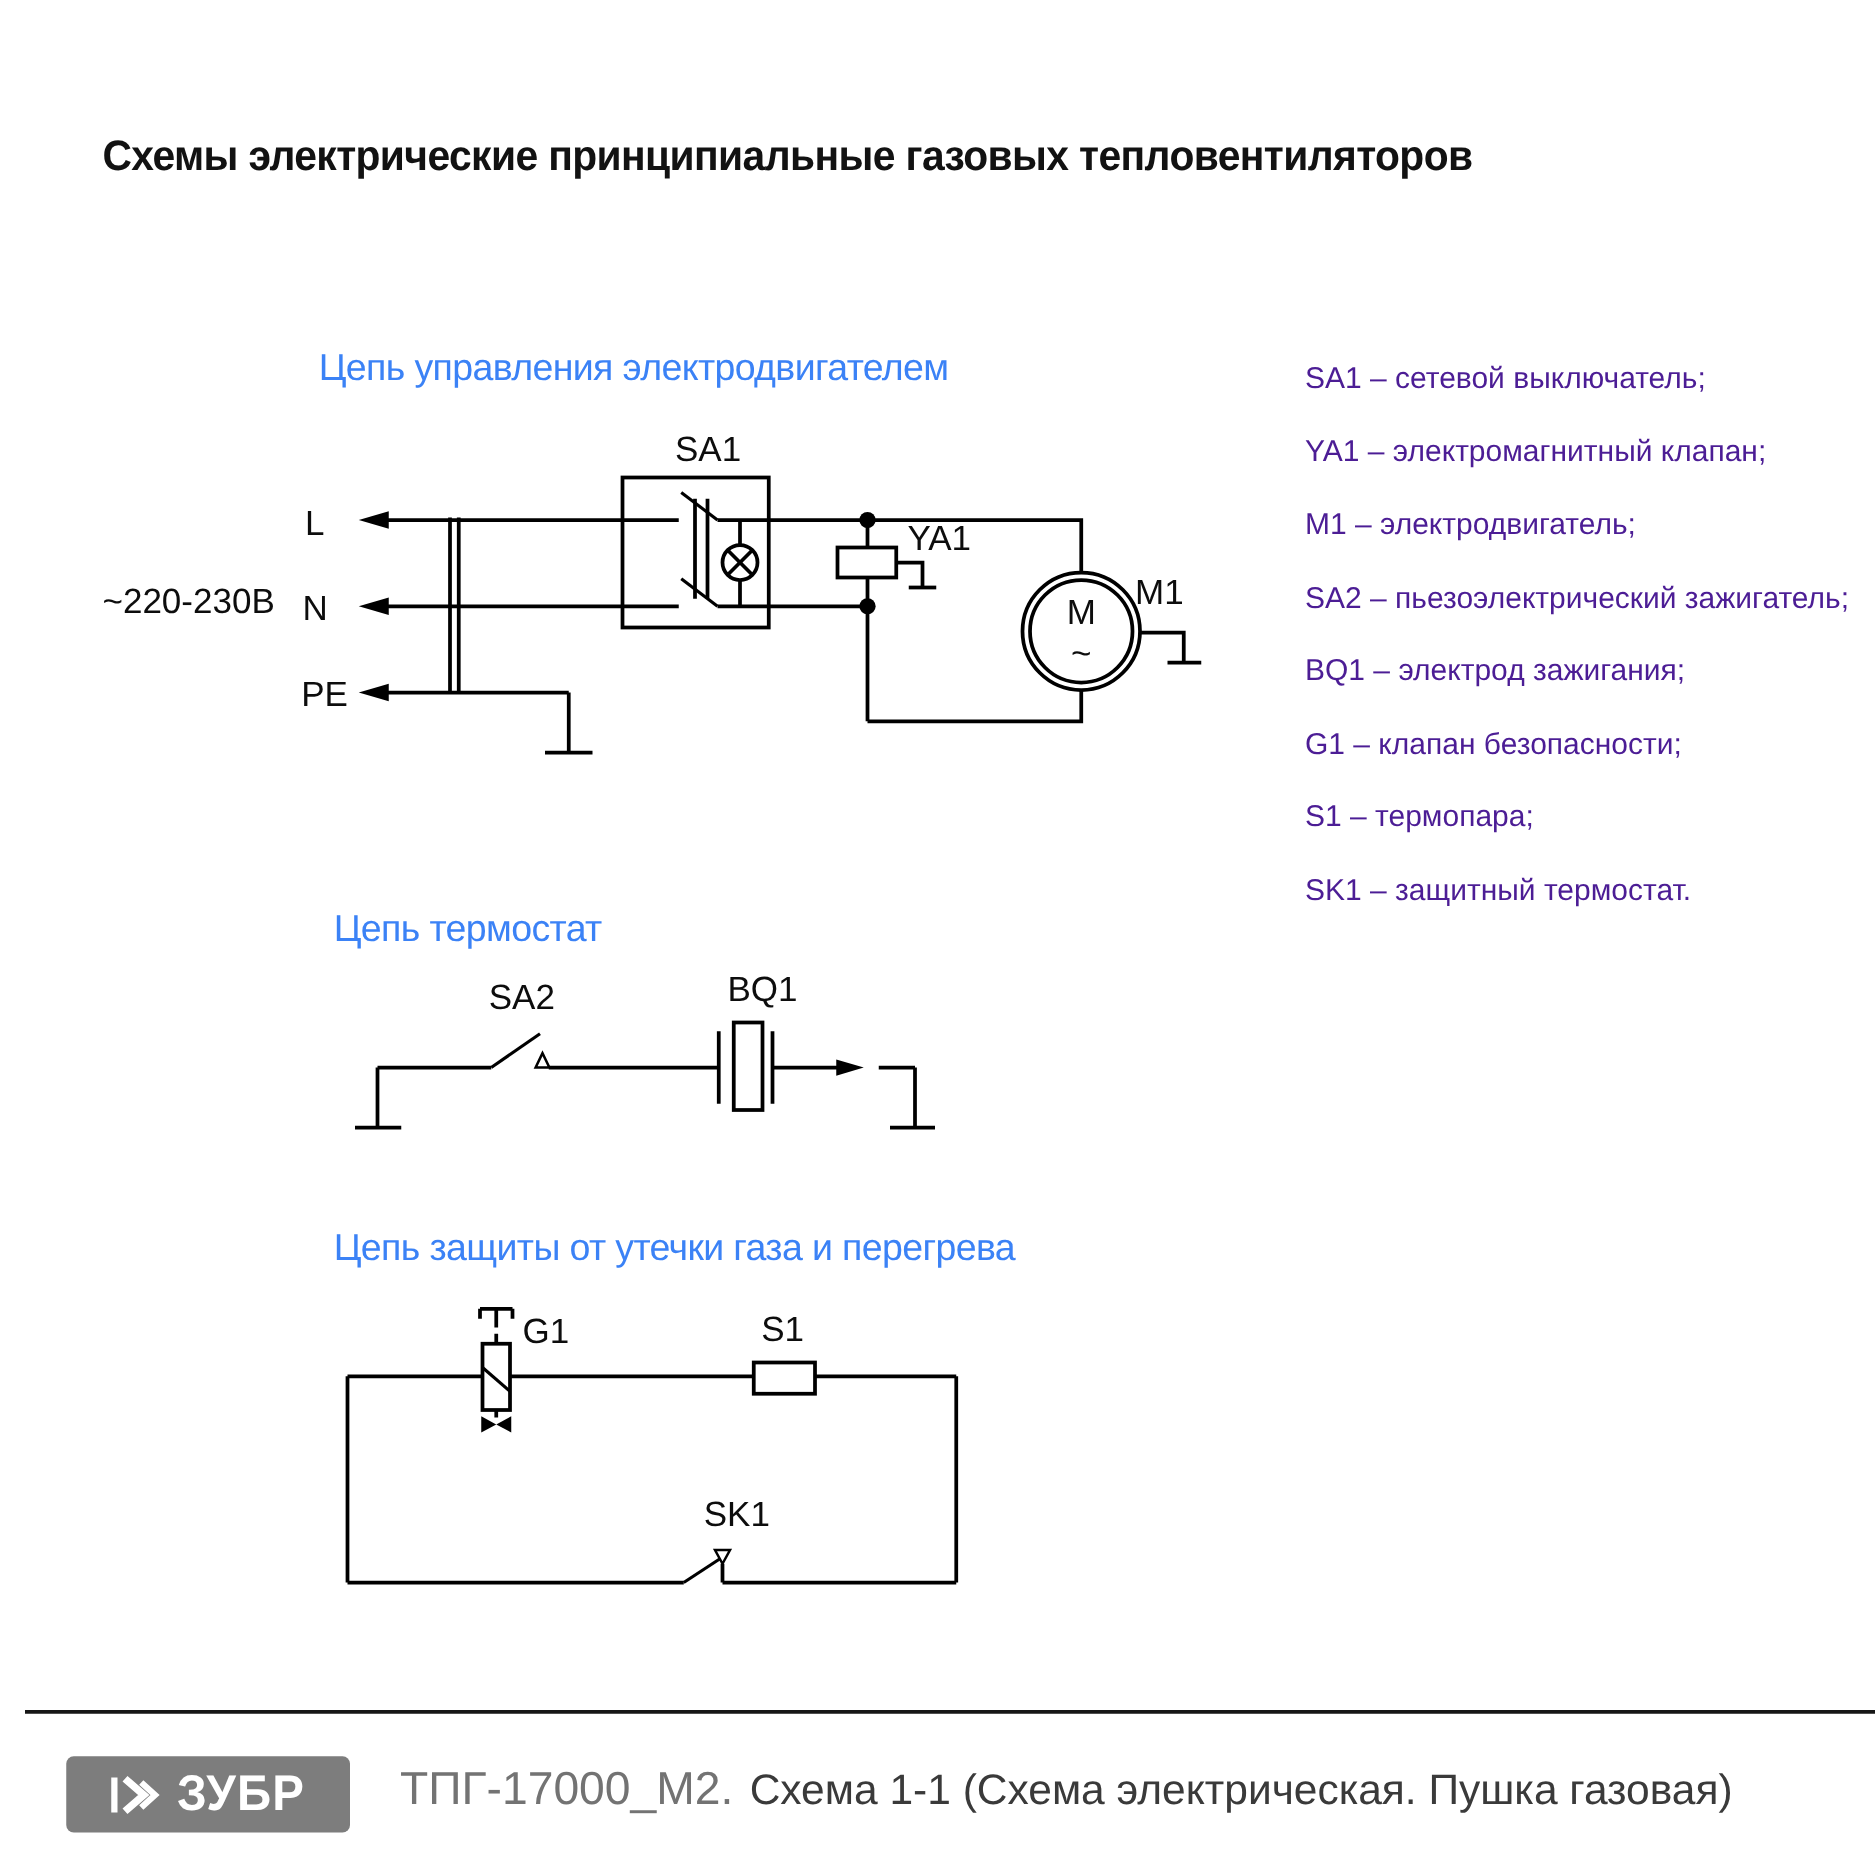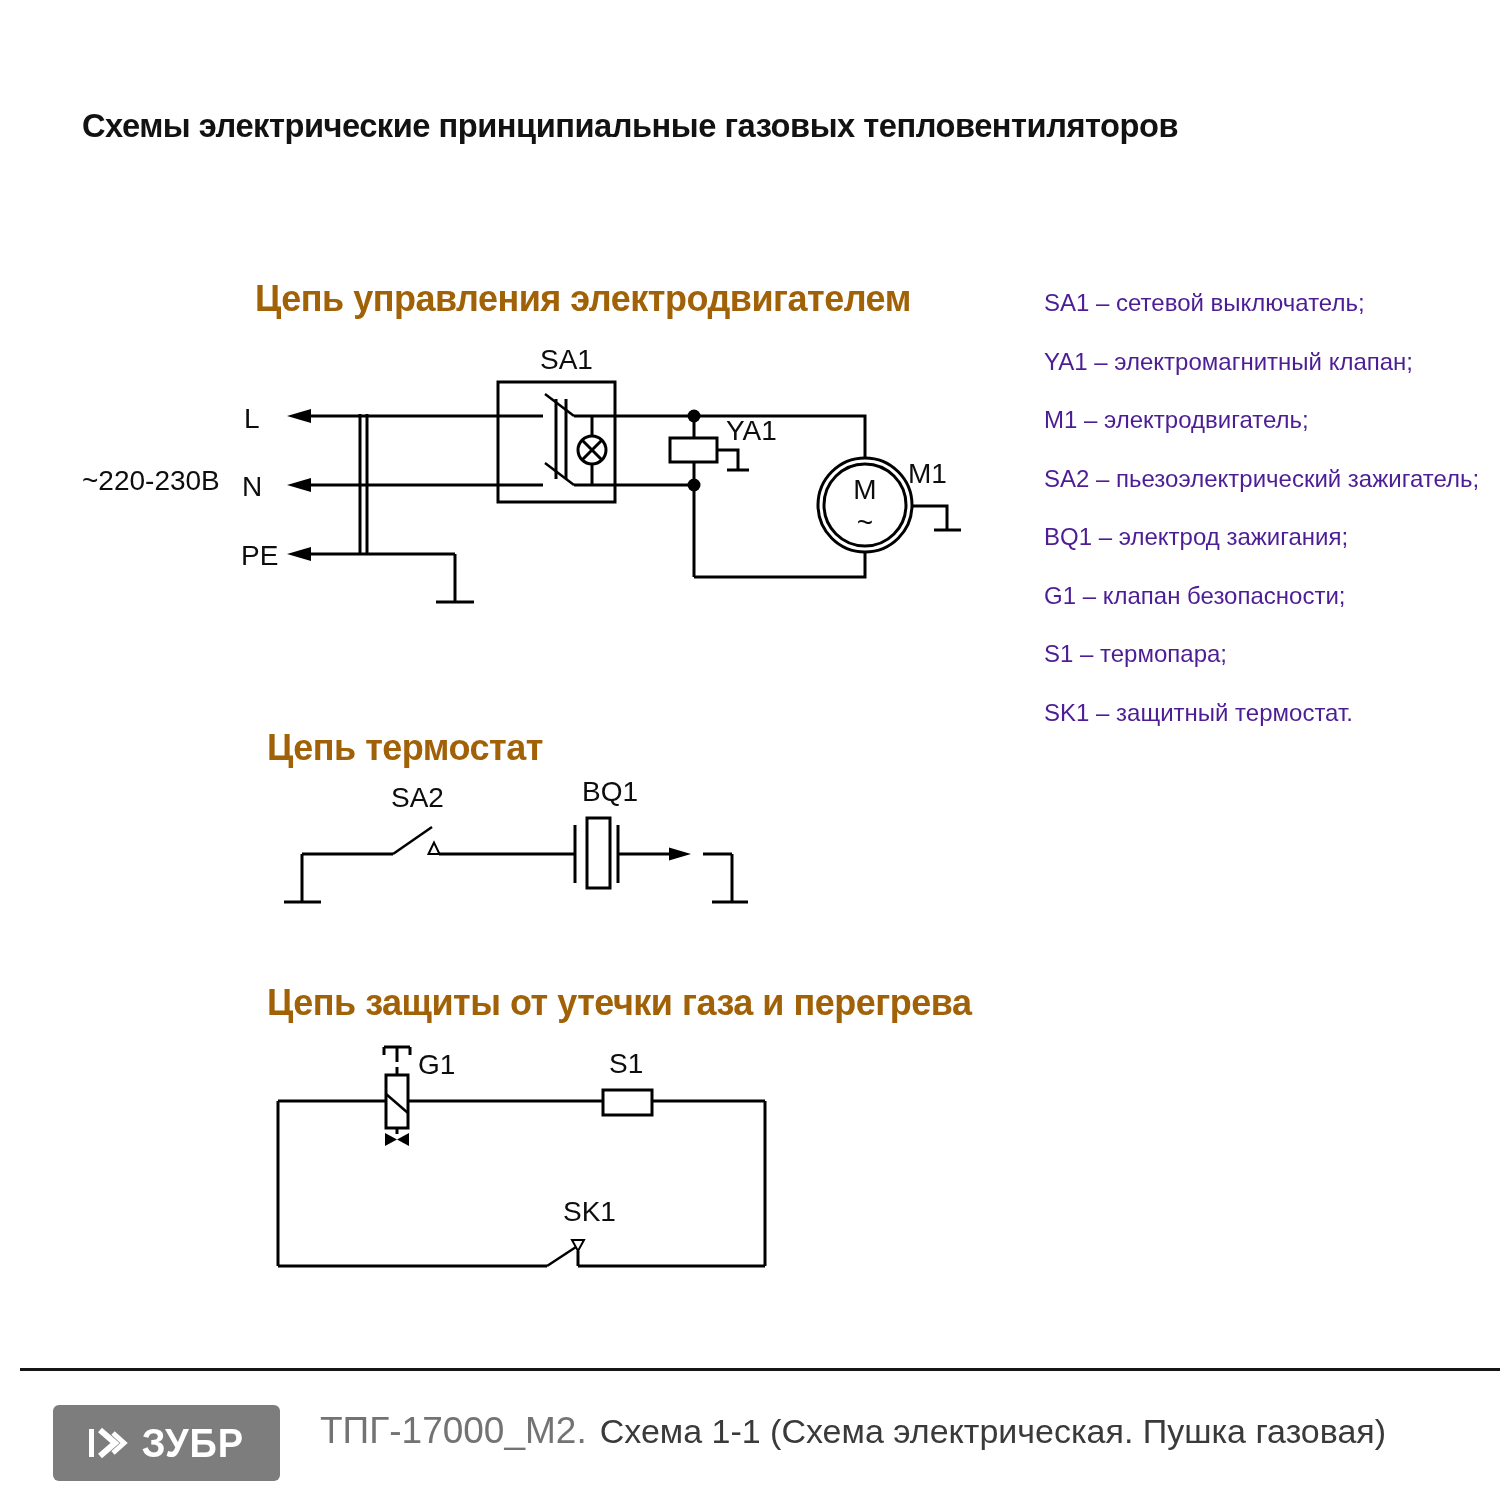--- a/index.html
+++ b/index.html
@@ -3,31 +3,31 @@
 <meta charset="utf-8">
 <style>
   html,body{margin:0;padding:0;background:#ffffff;}
   #canvas{
     position:relative;width:1500px;height:1500px;background:#ffffff;overflow:hidden;
     font-family:"Liberation Sans",sans-serif;color:#0d0d0d;margin-left:20px;
   }
   .abs{position:absolute;}
   .main-title{left:62px;top:106px;font-size:34px;font-weight:bold;letter-spacing:-0.5px;
     transform:scaleX(0.96);transform-origin:left;white-space:nowrap;color:#121212;}
-  .section-heading{font-size:36px;font-weight:bold;letter-spacing:-0.5px;white-space:nowrap;color:#a16207;}
+  .section-heading{font-size:30px;font-weight:normal;letter-spacing:-0.5px;white-space:nowrap;color:#3b82f6;}
   .h-motor{left:235px;top:278px;}
   .h-ignition{left:247px;top:727px;}
   .h-protection{left:247px;top:982px;}
   svg.circuit{position:absolute;overflow:visible;}
   svg.circuit text{font-family:"Liberation Sans",sans-serif;fill:#0d0d0d;font-size:28px;}
   text.linelbl{font-size:30px;}
   .legend{left:1024px;top:289px;width:460px;}
   .legend-item{height:58.5px;font-size:24px;white-space:nowrap;color:#4c1d95;}
   .divider{left:0;top:1368px;width:1500px;height:3px;background:#161616;}
-  .logo-box{left:33px;top:1405px;width:227px;height:76px;background:#7d7d7d;border-radius:6px;
+  .logo-box{left:33px;top:1405px;width:227px;height:61px;background:#7d7d7d;border-radius:6px;
     display:flex;align-items:center;justify-content:center;gap:10px;}
   .brand{color:#ffffff;font-weight:bold;font-size:40px;letter-spacing:1px;transform:scaleX(0.95);}
   .footer-line{left:300px;top:1410px;display:flex;align-items:baseline;white-space:nowrap;}
   .model{font-size:37px;font-weight:normal;color:#737373;}
   .caption{font-size:34px;color:#3a3a3a;margin-left:13px;}
 </style>
 </head>
 <body>
 
 <div id="canvas">

